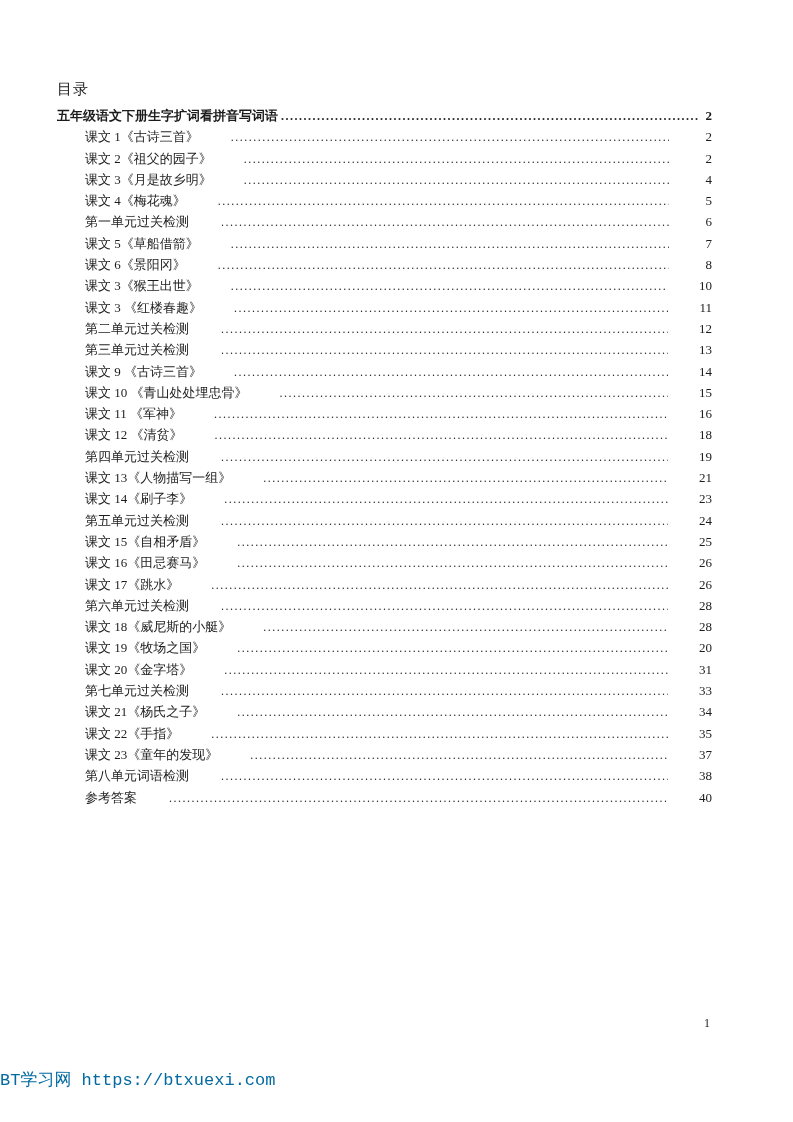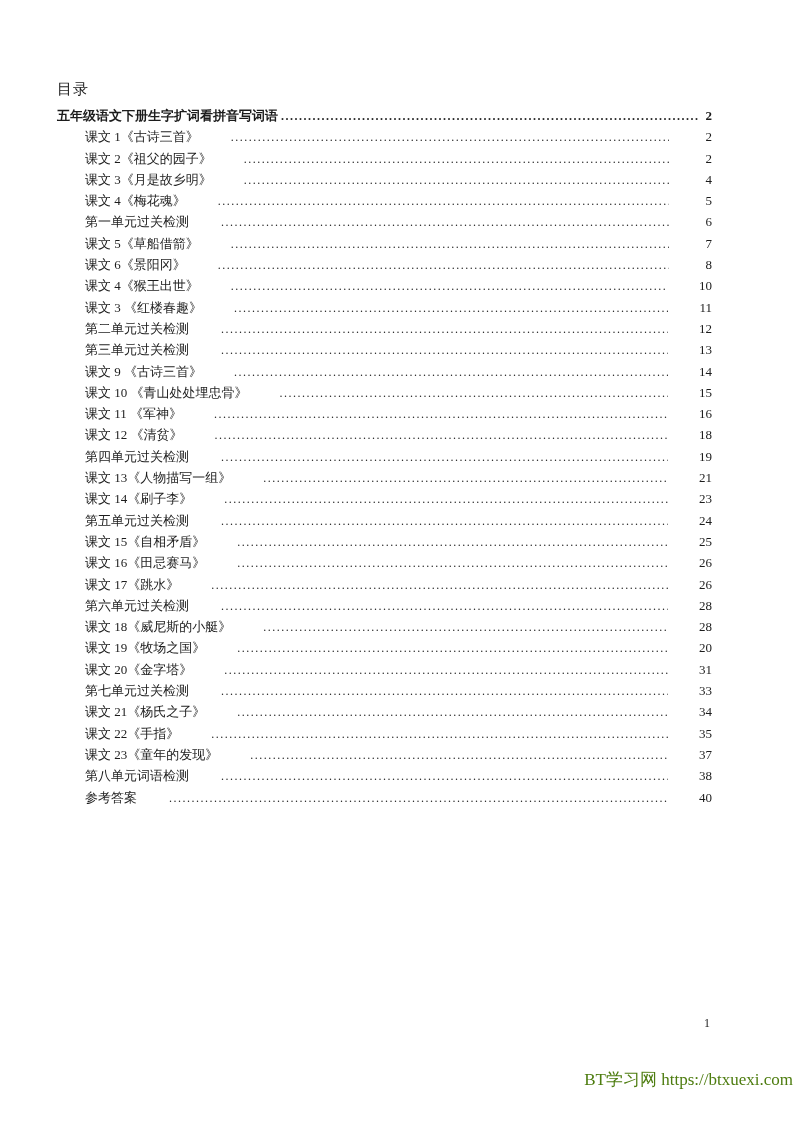--- a/index.html
+++ b/index.html
@@ -70,24 +70,24 @@
     top: 1016px;
     right: 83px;
     font-size: 12px;
     color: #1c1c1c;
   }
   .site-footer {
     position: absolute;
     top: 1068px;
     left: 0;
     width: 100%;
-    text-align: right;
-    font-family: Liberation Serif, serif;
+    text-align: left;
+    font-family: Liberation Mono, monospace;
     font-size: 17px;
-    color: #4d7c0f;
+    color: #0369a1;
   }
 </style>
 </head>
 <body>
 
 <div class="page">
   <div class="content">
     <div class="toc-title">目录</div>
     <div class="toc-list" id="toc-list">
         <div class="toc-row top-level">
@@ -124,21 +124,21 @@
           <span class="label">课文 5《草船借箭》</span>
           <span class="leader"></span>
           <span class="pagenum">7</span>
         </div>
         <div class="toc-row sub-level">
           <span class="label">课文 6《景阳冈》</span>
           <span class="leader"></span>
           <span class="pagenum">8</span>
         </div>
         <div class="toc-row sub-level">
-          <span class="label">课文 4《猴王出世》</span>
+          <span class="label">课文 3《猴王出世》</span>
           <span class="leader"></span>
           <span class="pagenum">10</span>
         </div>
         <div class="toc-row sub-level">
           <span class="label">课文 3 《红楼春趣》</span>
           <span class="leader"></span>
           <span class="pagenum">11</span>
         </div>
         <div class="toc-row sub-level">
           <span class="label">第二单元过关检测</span>

